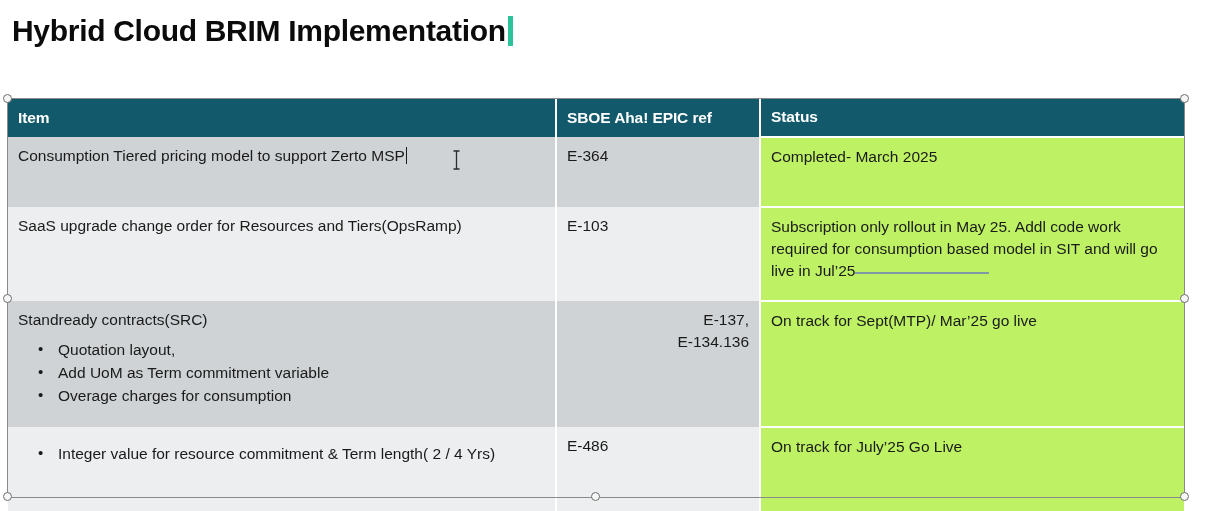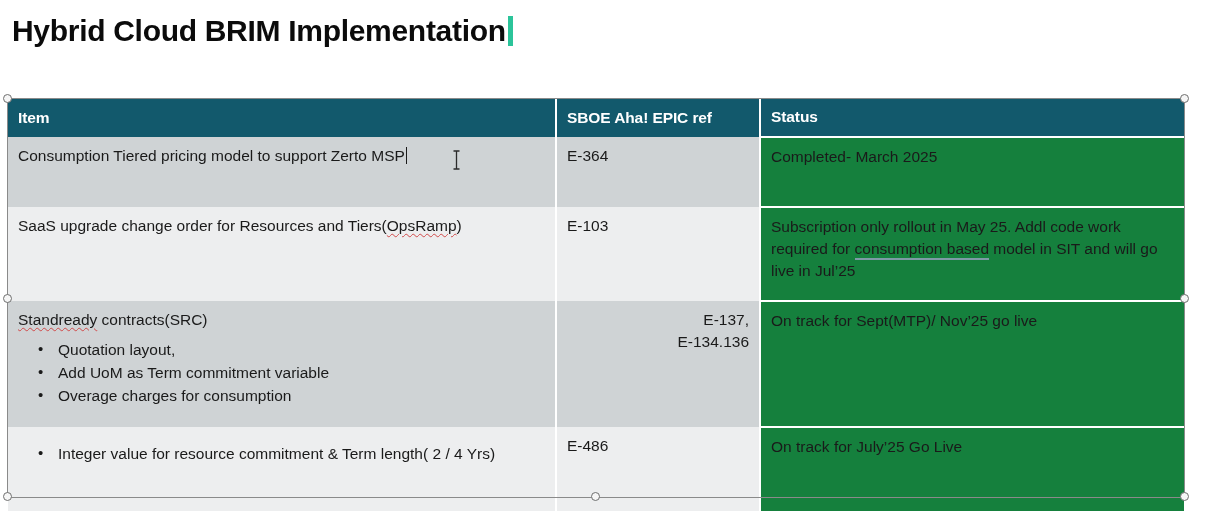--- a/index.html
+++ b/index.html
@@ -77,43 +77,42 @@
     color: #1a1a1a;
     line-height: 1.42;
     font-size: 15.5px;
   }
   #por-table td:last-child { border-right: none; }
 
   #por-table tr.band-dark td.cell-item,
   #por-table tr.band-dark td.cell-epic   { background: #CFD3D5; }
   #por-table tr.band-light td.cell-item,
   #por-table tr.band-light td.cell-epic  { background: #EDEEEF; }
-  #por-table td.cell-status { background: #15803d; }
+  #por-table td.cell-status { background: #bef264; }
 
   #por-table tr.r1 td { height: 52px; }
   #por-table tr.r2 td { height: 76px; }
   #por-table tr.r3 td { height: 108px; }
   #por-table tr.r4 td { height: 72px; }
 
   
   #por-table tbody tr td.cell-status { border-top: 2px solid #ffffff; }
   #por-table tbody tr:first-child td.cell-status { border-top: 2px solid #ffffff; }
 
   
   .spell-error {
-    text-decoration: underline;
     text-decoration-style: wavy;
     text-decoration-color: #d04a4a;
     text-decoration-thickness: 1px;
     text-underline-offset: 2px;
     text-align: right;
   }
   .grammar-underline {
     border-bottom: 2px solid #7e9aa6;
-    padding-bottom: 1px;
+    padding-bottom: 15px;
   }
   .bullets {
     list-style: none;
     margin: 8px;
     padding: 0;
   }
   .bullets li {
     position: relative;
     padding-left: 32px;
     margin: 1px 0 0 0;
@@ -210,21 +209,21 @@
           <ul class="bullets">
             <li>Quotation layout,</li>
             <li>Add UoM as Term commitment variable</li>
             <li>Overage charges for consumption</li>
           </ul>
         </td>
         <td class="cell-epic">
           <span class="epic-line">E-137,</span>
           <span class="epic-line">E-134.136</span>
         </td>
-        <td class="cell-status">On track for Sept(MTP)/ Nov’25 go live</td>
+        <td class="cell-status">On track for Sept(MTP)/ Mar’25 go live</td>
       </tr>
 
       <tr class="band-light r4">
         <td class="cell-item">
           <ul class="bullets">
             <li>Integer value for resource commitment &amp; Term length( 2 / 4 Yrs)</li>
           </ul>
         </td>
         <td class="cell-epic">E-486</td>
         <td class="cell-status">On track for July’25 Go Live</td>

